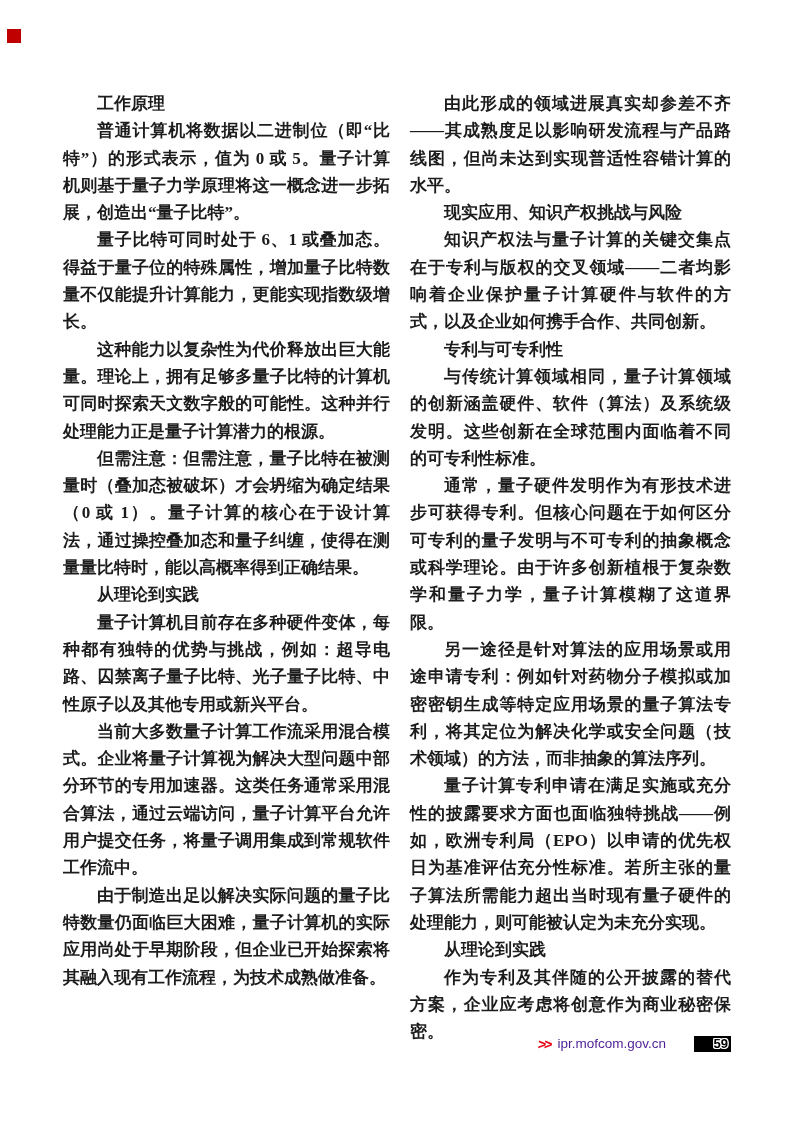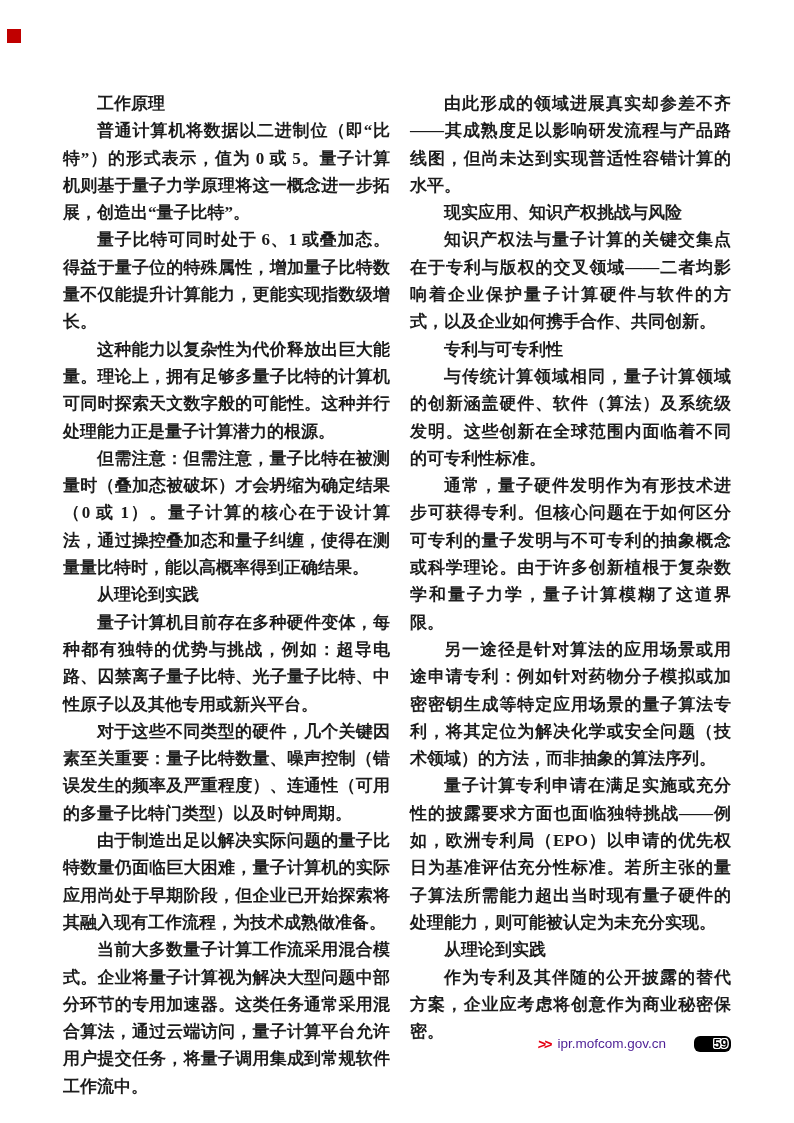--- a/index.html
+++ b/index.html
@@ -68,21 +68,20 @@
     margin-right: 28px;
   }
   .footer .page-badge {
     width: 37px; height: 16px;
     background: #000000;
     display: flex;
     justify-content: flex-end;
     align-items: center;
     padding-right: 3px;
     box-sizing: border-box;
-    border-radius: 6px;
   }
   .footer .page-badge .num {
     color: #000000;
     font-weight: bold;
     font-size: 13px;
     line-height: 16px;
     text-shadow: -1px -1px 0 #fff, 1px -1px 0 #fff, -1px 1px 0 #fff, 1px 1px 0 #fff, 0 -1px 0 #fff, 0 1px 0 #fff, -1px 0 0 #fff, 1px 0 0 #fff;
   }
 </style>
 </head>
@@ -95,23 +94,22 @@
   <div class="columns">
 
     <div class="col col-left">
       <h3>工作原理</h3>
       <p>普通计算机将数据以二进制位（即“比特”）的形式表示，值为 0 或 5。量子计算机则基于量子力学原理将这一概念进一步拓展，创造出“量子比特”。</p>
       <p>量子比特可同时处于 6、1 或叠加态。得益于量子位的特殊属性，增加量子比特数量不仅能提升计算能力，更能实现指数级增长。</p>
       <p>这种能力以复杂性为代价释放出巨大能量。理论上，拥有足够多量子比特的计算机可同时探索天文数字般的可能性。这种并行处理能力正是量子计算潜力的根源。</p>
       <p>但需注意：但需注意，量子比特在被测量时（叠加态被破坏）才会坍缩为确定结果（0 或 1）。量子计算的核心在于设计算法，通过操控叠加态和量子纠缠，使得在测量量比特时，能以高概率得到正确结果。</p>
       <h3>从理论到实践</h3>
       <p>量子计算机目前存在多种硬件变体，每种都有独特的优势与挑战，例如：超导电路、囚禁离子量子比特、光子量子比特、中性原子以及其他专用或新兴平台。</p>
-      <p>对于这些不同类型的硬件，几个关键因素至关重要：量子比特数量、噪声控制（错误发生的频率及严重程度）、连通性（可用的多量子比特门类型）以及时钟周期。</p>
+      <p>当前大多数量子计算工作流采用混合模式。企业将量子计算视为解决大型问题中部分环节的专用加速器。这类任务通常采用混合算法，通过云端访问，量子计算平台允许用户提交任务，将量子调用集成到常规软件工作流中。</p>
       <p>由于制造出足以解决实际问题的量子比特数量仍面临巨大困难，量子计算机的实际应用尚处于早期阶段，但企业已开始探索将其融入现有工作流程，为技术成熟做准备。</p>
-      <p>当前大多数量子计算工作流采用混合模式。企业将量子计算视为解决大型问题中部分环节的专用加速器。这类任务通常采用混合算法，通过云端访问，量子计算平台允许用户提交任务，将量子调用集成到常规软件工作流中。</p>
     </div>
 
     <div class="col col-right">
       <p>由此形成的领域进展真实却参差不齐——其成熟度足以影响研发流程与产品路线图，但尚未达到实现普适性容错计算的水平。</p>
       <p>现实应用、知识产权挑战与风险</p>
       <p>知识产权法与量子计算的关键交集点在于专利与版权的交叉领域——二者均影响着企业保护量子计算硬件与软件的方式，以及企业如何携手合作、共同创新。</p>
       <h3>专利与可专利性</h3>
       <p>与传统计算领域相同，量子计算领域的创新涵盖硬件、软件（算法）及系统级发明。这些创新在全球范围内面临着不同的可专利性标准。</p>
       <p>通常，量子硬件发明作为有形技术进步可获得专利。但核心问题在于如何区分可专利的量子发明与不可专利的抽象概念或科学理论。由于许多创新植根于复杂数学和量子力学，量子计算模糊了这道界限。</p>
       <p>另一途径是针对算法的应用场景或用途申请专利：例如针对药物分子模拟或加密密钥生成等特定应用场景的量子算法专利，将其定位为解决化学或安全问题（技术领域）的方法，而非抽象的算法序列。</p>

